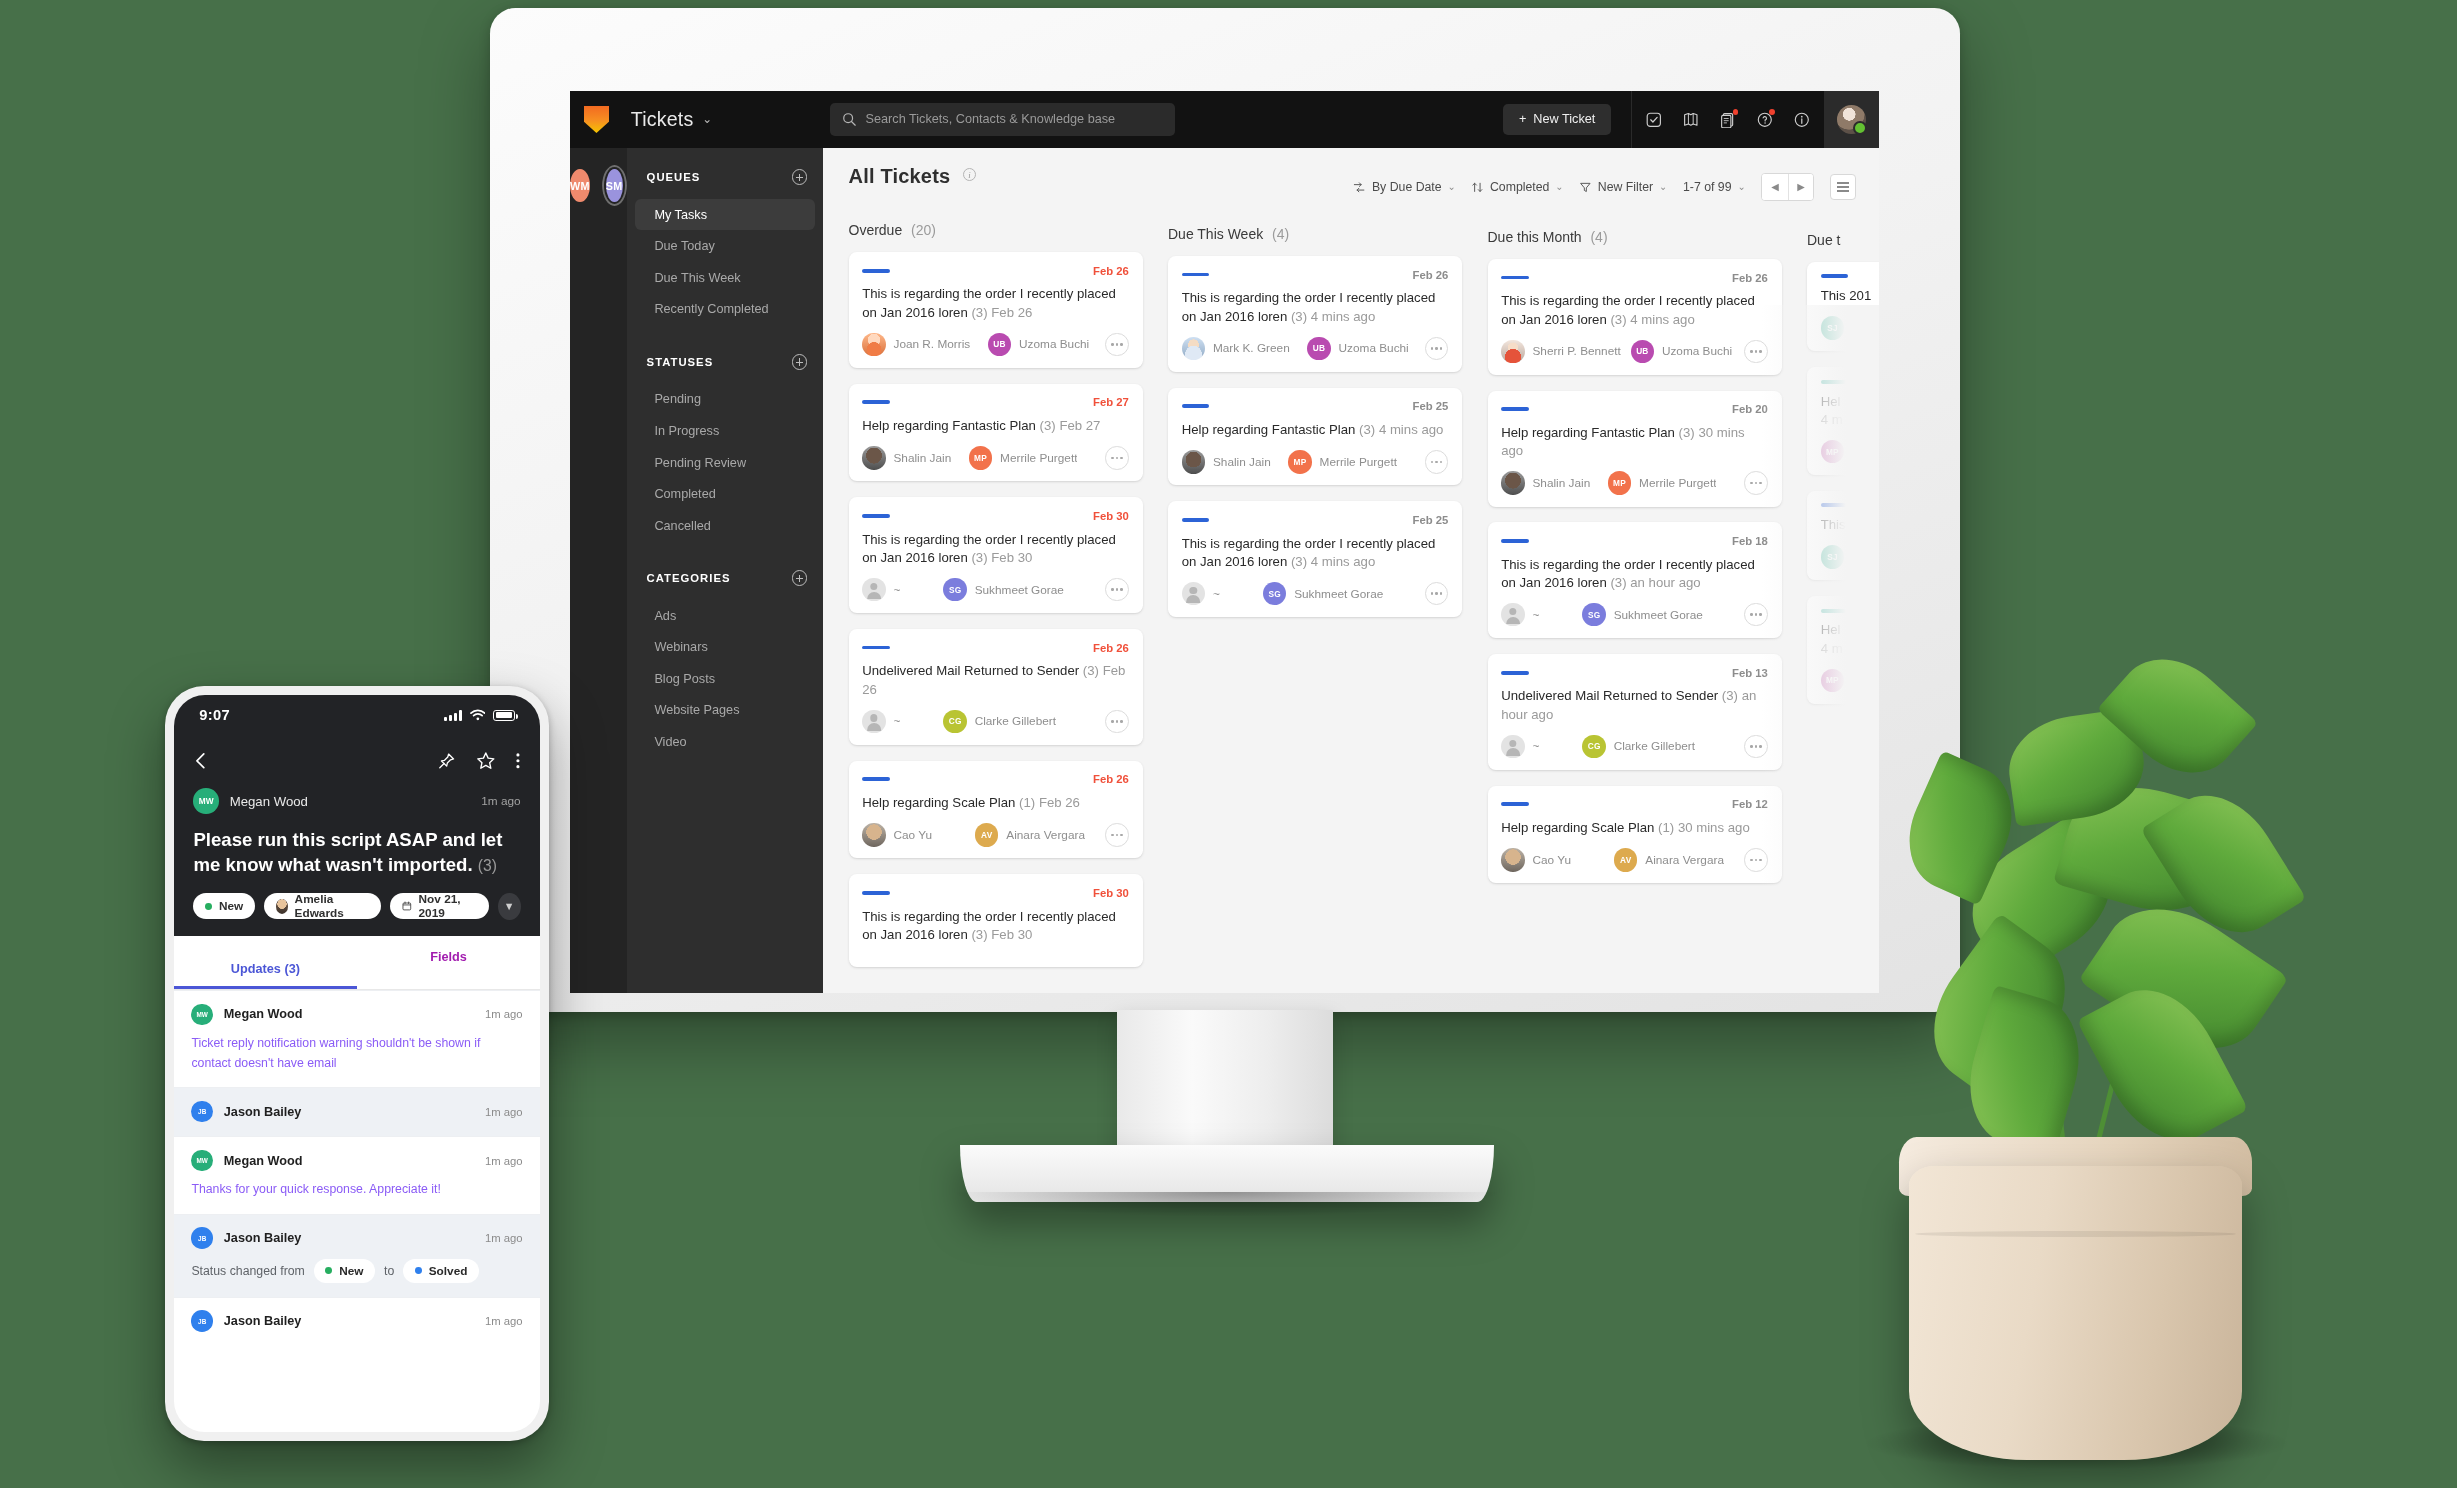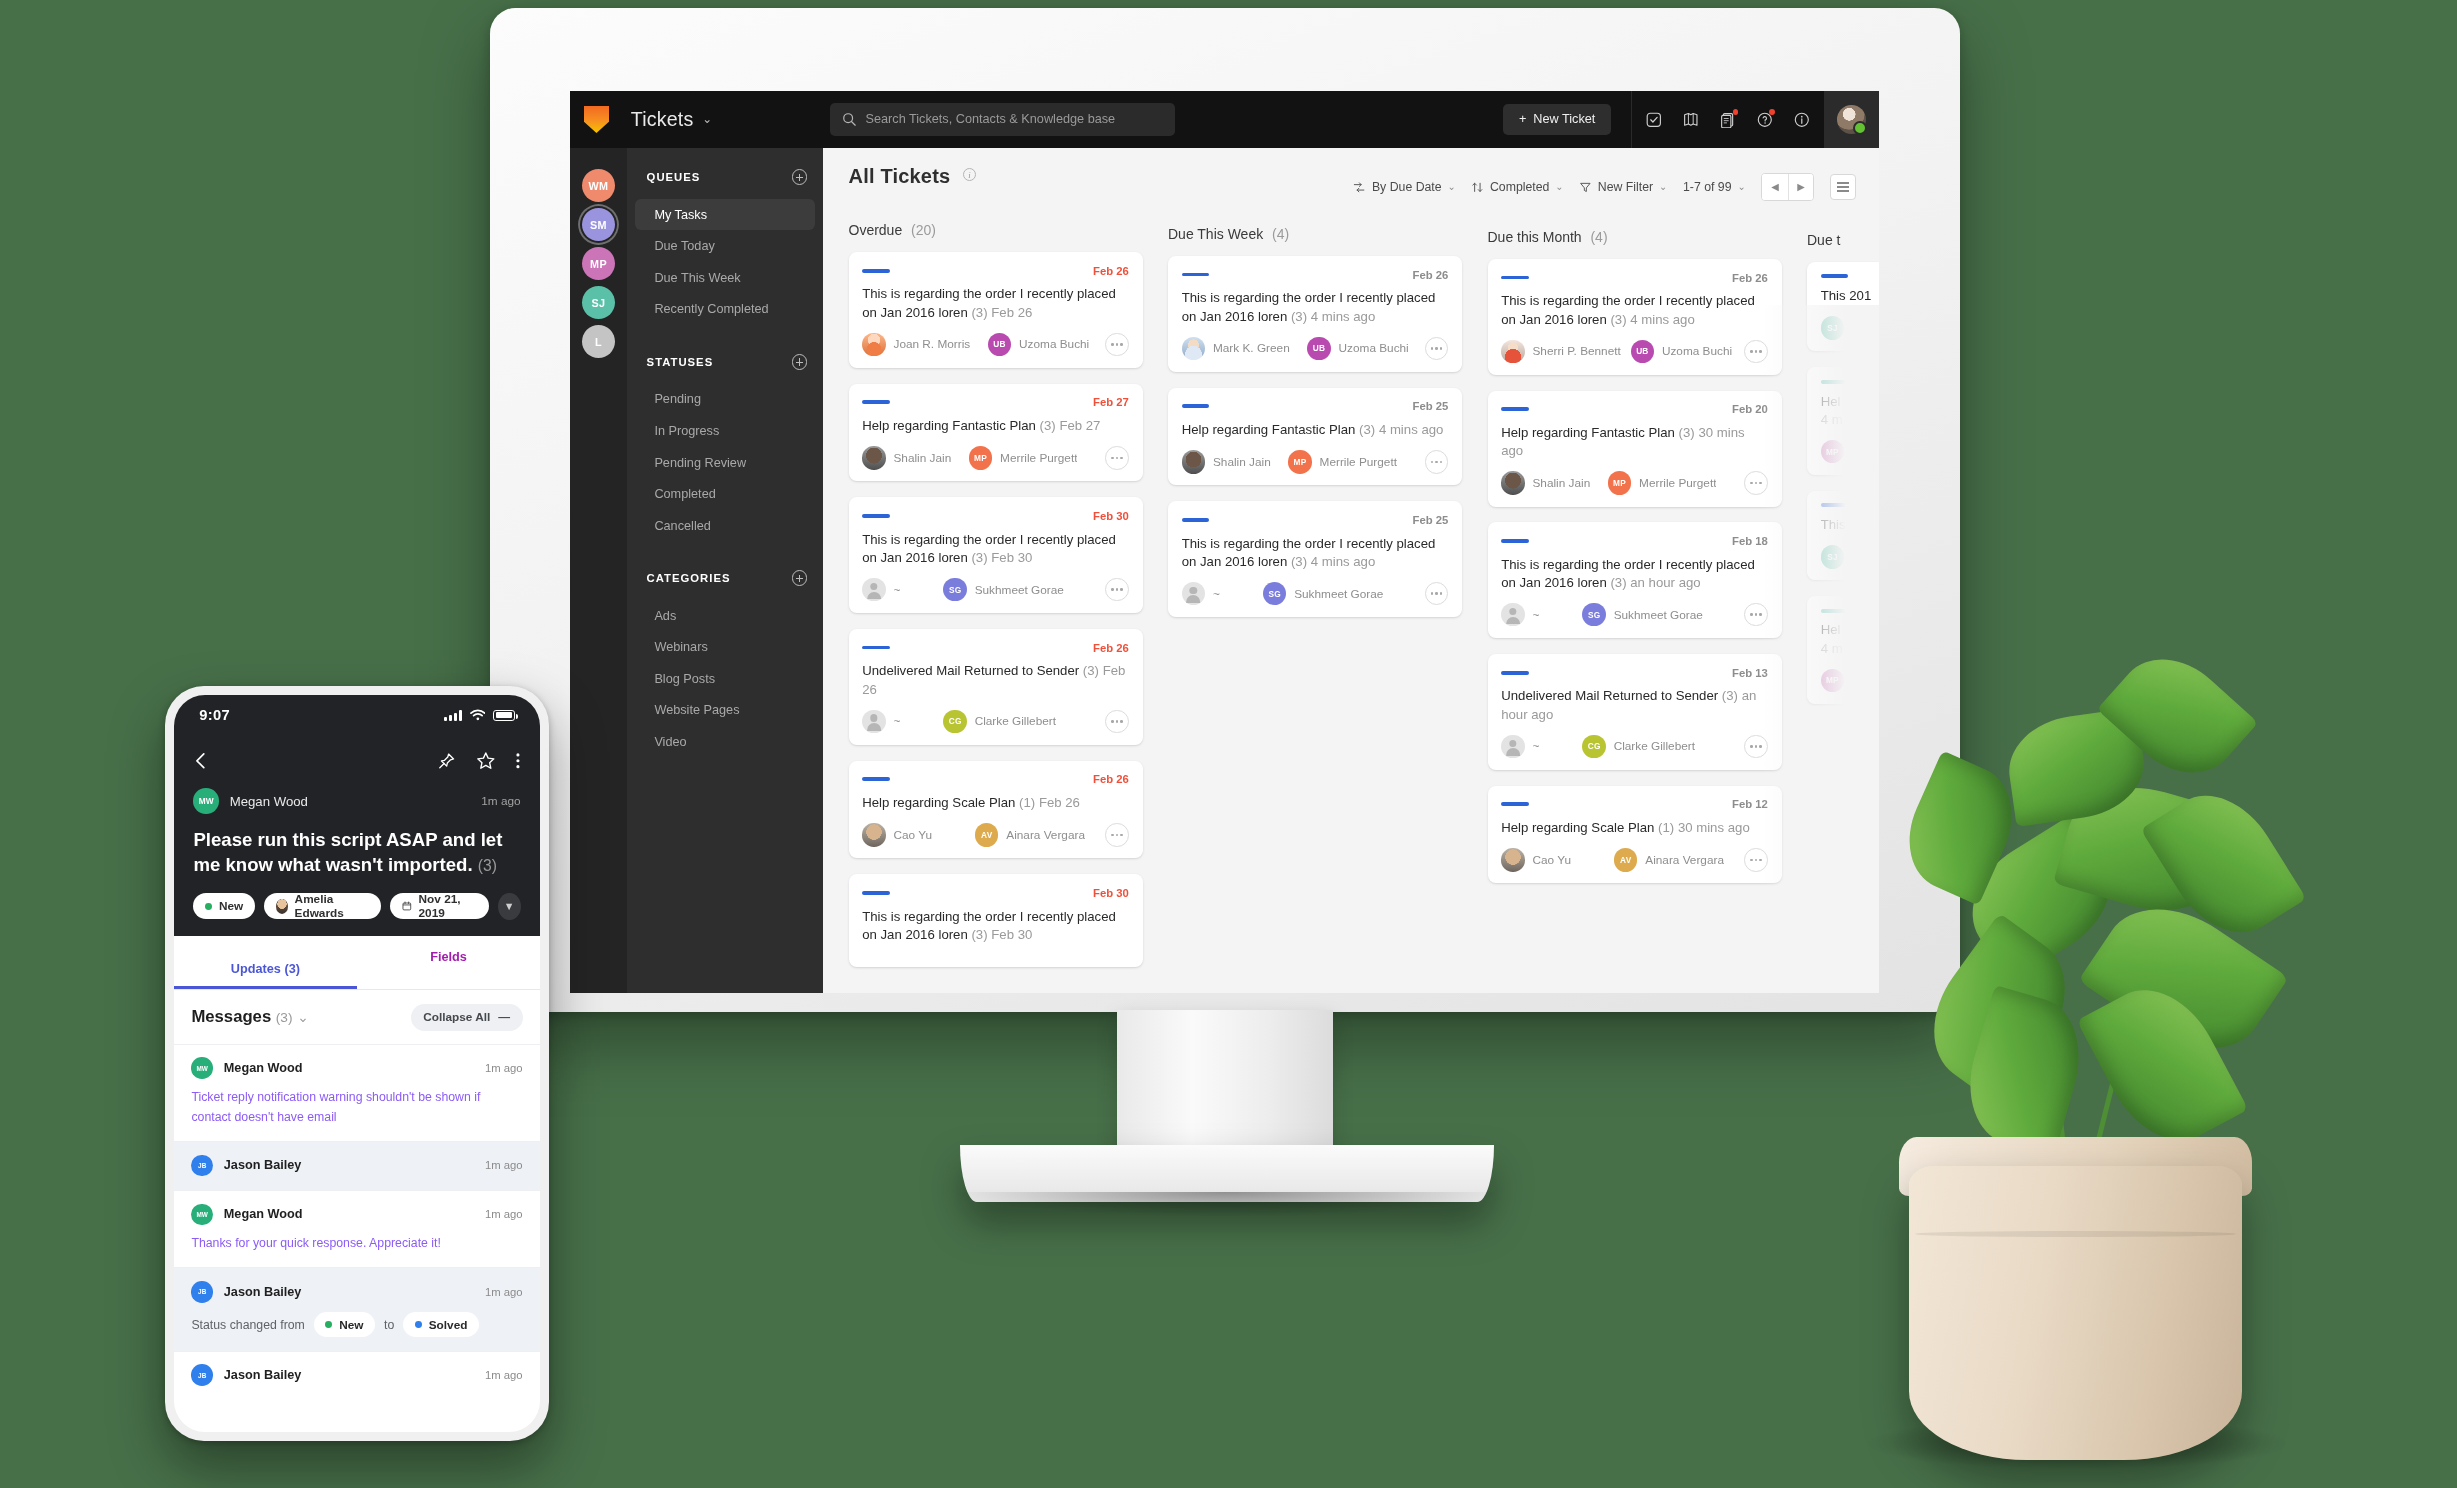--- a/index.html
+++ b/index.html
@@ -82,21 +82,21 @@
     background: radial-gradient(circle at 42% 32%, #f0e3d8 0 24%, #8f7a68 25% 58%, #5d5148 60%);
     position:relative; }
   .topbar-avatar::after { content:""; position:absolute; right:-1px; bottom:-1px; width:9.8px;
     height:9.8px; border-radius:50%; background:#63c132; border:2px solid #2b2b2b; }
 
   .body-row { display:flex; flex:1; min-height:0; }
 
   
   .avatar-rail {
     width: 57px; background:#242424; flex:none; padding-top:21.6px;
-    display:flex; flex-direction:column; align-items:center; gap:6px;
+    display:flex; flex-direction:row; gap:16px;
   }
   .rail-av {
     width:33px; height:33px; border-radius:50%; color:#fff; font-size:10.8px; font-weight:700;
     display:flex; align-items:center; justify-content:center; letter-spacing:0.3px; cursor:pointer;
   }
   .rail-av.sel { box-shadow: 0 0 0 2px #242424, 0 0 0 3.9px #6f6f6f; }
 
   
   .sidebar { width: 196px; background:#2e2e2e; flex:none; padding: 21.6px 0 0 0; overflow:hidden; }
   .sec-head {
@@ -960,31 +960,20 @@
           </span>
           <span class="chip-exp">▼</span>
         </div>
       </div>
 
       <div class="ph-tabs">
         <div class="ph-tab active">Updates (3)</div>
         <div class="ph-tab">Fields</div>
       </div>
 
-      <div class="ph-msg-head">
-        <span class="ph-msg-title">
-          <span>Messages</span>
-          <span class="cnt">(3)</span>
-          <span class="cnt">⌄</span>
-        </span>
-        <span class="collapse-btn">
-          <span>Collapse All</span>
-          <span>—</span>
-        </span>
-      </div>
 
       <div class="ph-list">
         <div class="ph-msg">
           <div class="mrow">
             <span class="mav green">MW</span>
             <span class="mname">Megan Wood</span>
             <span class="mtime">1m ago</span>
           </div>
           <div class="mbody">Ticket reply notification warning shouldn't be shown if contact doesn't have email</div>
         </div>

